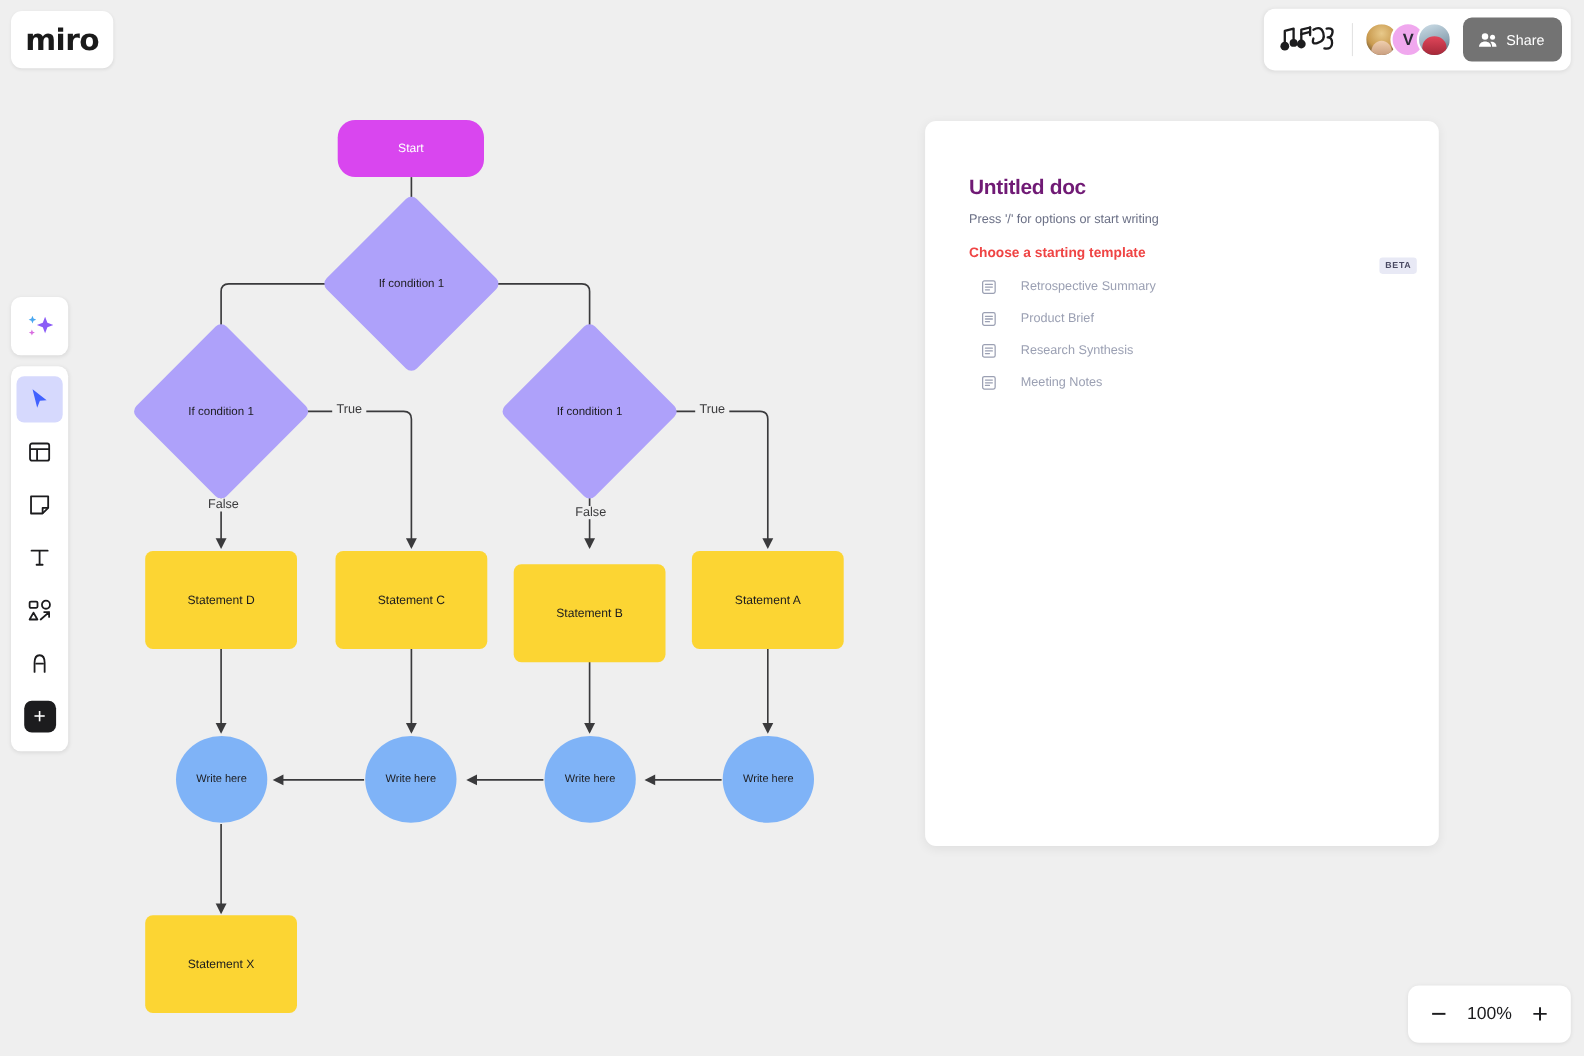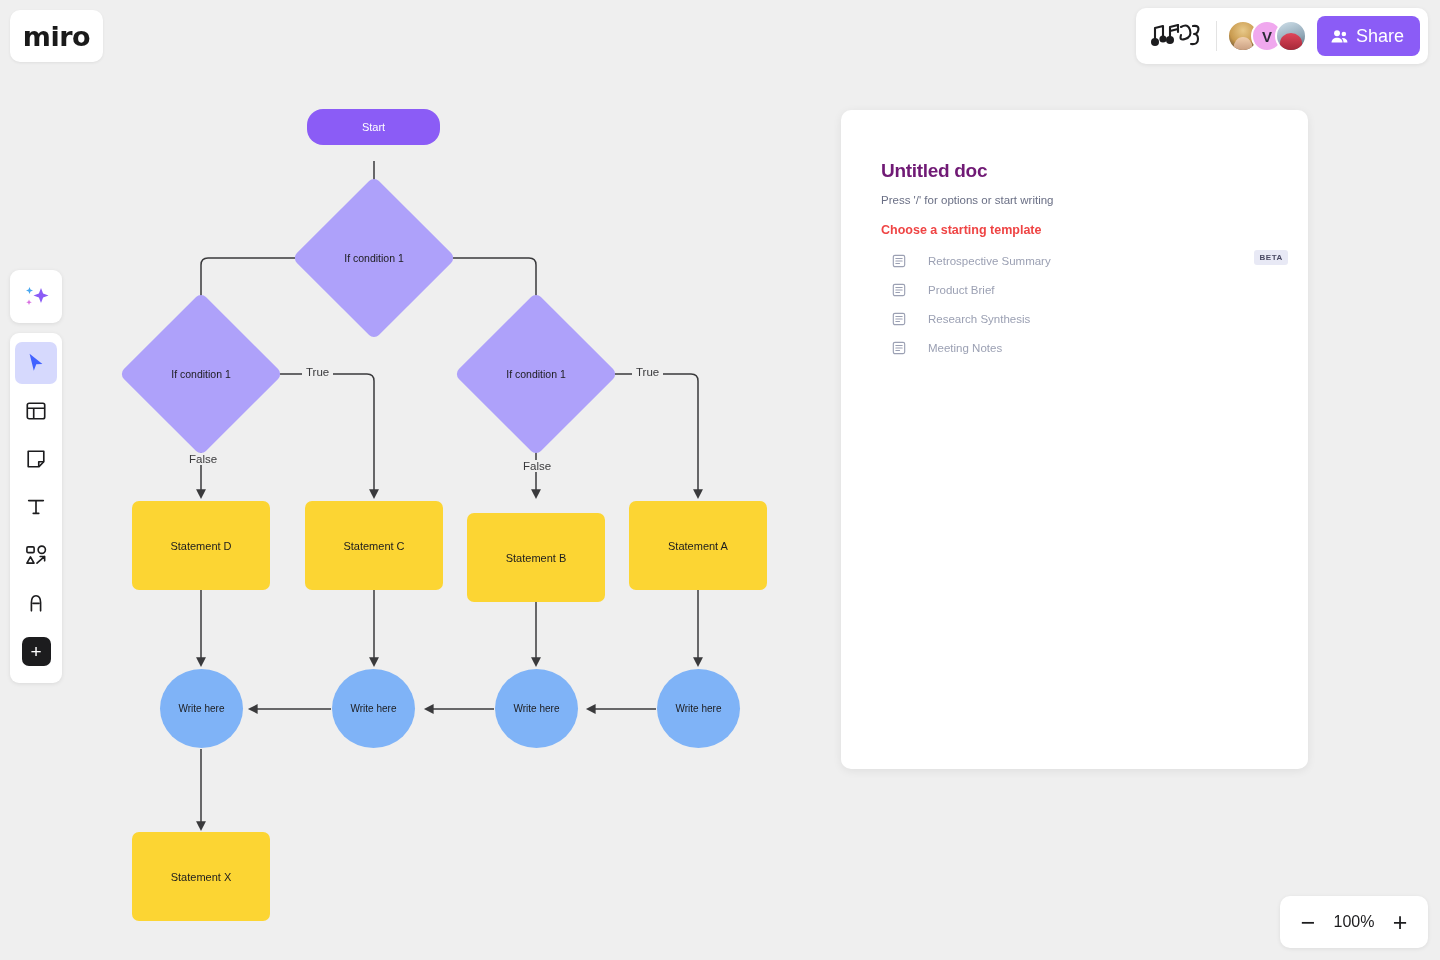--- a/index.html
+++ b/index.html
@@ -52,25 +52,25 @@
   }
   .av-letter { background: #f0a8ee; }
   .av-photo-3 { background: linear-gradient(160deg, #cfe0ea 0%, #8fa6b5 60%, #4c5f6b 100%); }
   .av-photo-3::after {
     content:''; position:absolute; left:50%; top:40%; transform:translateX(-50%);
     width:22px; height:20px; border-radius:50% 50% 40% 40%;
     background: linear-gradient(#e0465a, #9b2333);
   }
   #share-btn {
     display: flex; align-items: center; gap: 7px;
-    background: #8b5cf6; color: #fff;
+    background: #737373; color: #fff;
     border: none; border-radius: 8px;
     height: 40px; padding: 0 16px 0 13px;
     font-family: "Liberation Sans", sans-serif;
-    font-size: 18px; cursor: pointer;
+    font-size: 13px; cursor: pointer;
   }
   #share-btn svg { display: block; }
 
   
   #ai-card {
     position: absolute; left: 10px; top: 270px;
     width: 52px; height: 53px; background: #fff;
     border-radius: 9px; display: flex; align-items: center; justify-content: center;
     box-shadow: 0 1px 4px rgba(0,0,0,.09); cursor: pointer;
   }
@@ -92,22 +92,22 @@
   }
 
   
   #canvas { position: absolute; inset: 0; }
   #flow-svg { position: absolute; left: 0; top: 0; }
   .node {
     position: absolute; display: flex; align-items: center; justify-content: center;
     font-size: 11px; color: #1c1c1e; text-align: center;
   }
   .node-start {
-    background: #8b5cf6; color: #fff; border-radius: 16px;
-    width: 133px; height: 36px; font-size: 11px;
+    background: #d946ef; color: #fff; border-radius: 16px;
+    width: 133px; height: 52px; font-size: 11px;
   }
   .node-diamond-wrap { width: 116px; height: 116px; }
   .node-diamond-wrap .dia {
     position: absolute; inset: 0;
     background: #aea1fa; transform: rotate(45deg); border-radius: 7px;
   }
   .node-diamond-wrap .dia-label {
     position: absolute; inset: 0; display: flex;
     align-items: center; justify-content: center;
     font-size: 10.5px; color: #1c1c1e; z-index: 2;
@@ -124,21 +124,21 @@
     position: absolute; left: 841px; top: 110px;
     width: 467px; height: 659px;
     background: #fff; border-radius: 10px;
     box-shadow: 0 2px 10px rgba(0,0,0,.07);
     padding: 20px 40px;
   }
   #beta-badge {
     position: absolute; right: 20px; top: 124px;
     background: #e8e9f5; color: #4a4a63;
     font-size: 8px; font-weight: 700; letter-spacing: .6px;
-    padding: 3px 5px; border-radius: 3px; margin-top: 16px;
+    padding: 3px 5px; border-radius: 3px;
   }
   #doc-title {
     margin-top: 30px;
     font-size: 19px; font-weight: 700; color: #701a75;
     letter-spacing: -.3px;
   }
   #doc-placeholder { margin-top: 12px; font-size: 11.5px; color: #6a6f85; }
   #doc-subhead { margin-top: 17px; font-size: 12.5px; font-weight: 700; color: #ef4444; }
   .tmpl-list { margin-top: 10px; }
   .tmpl-item {

